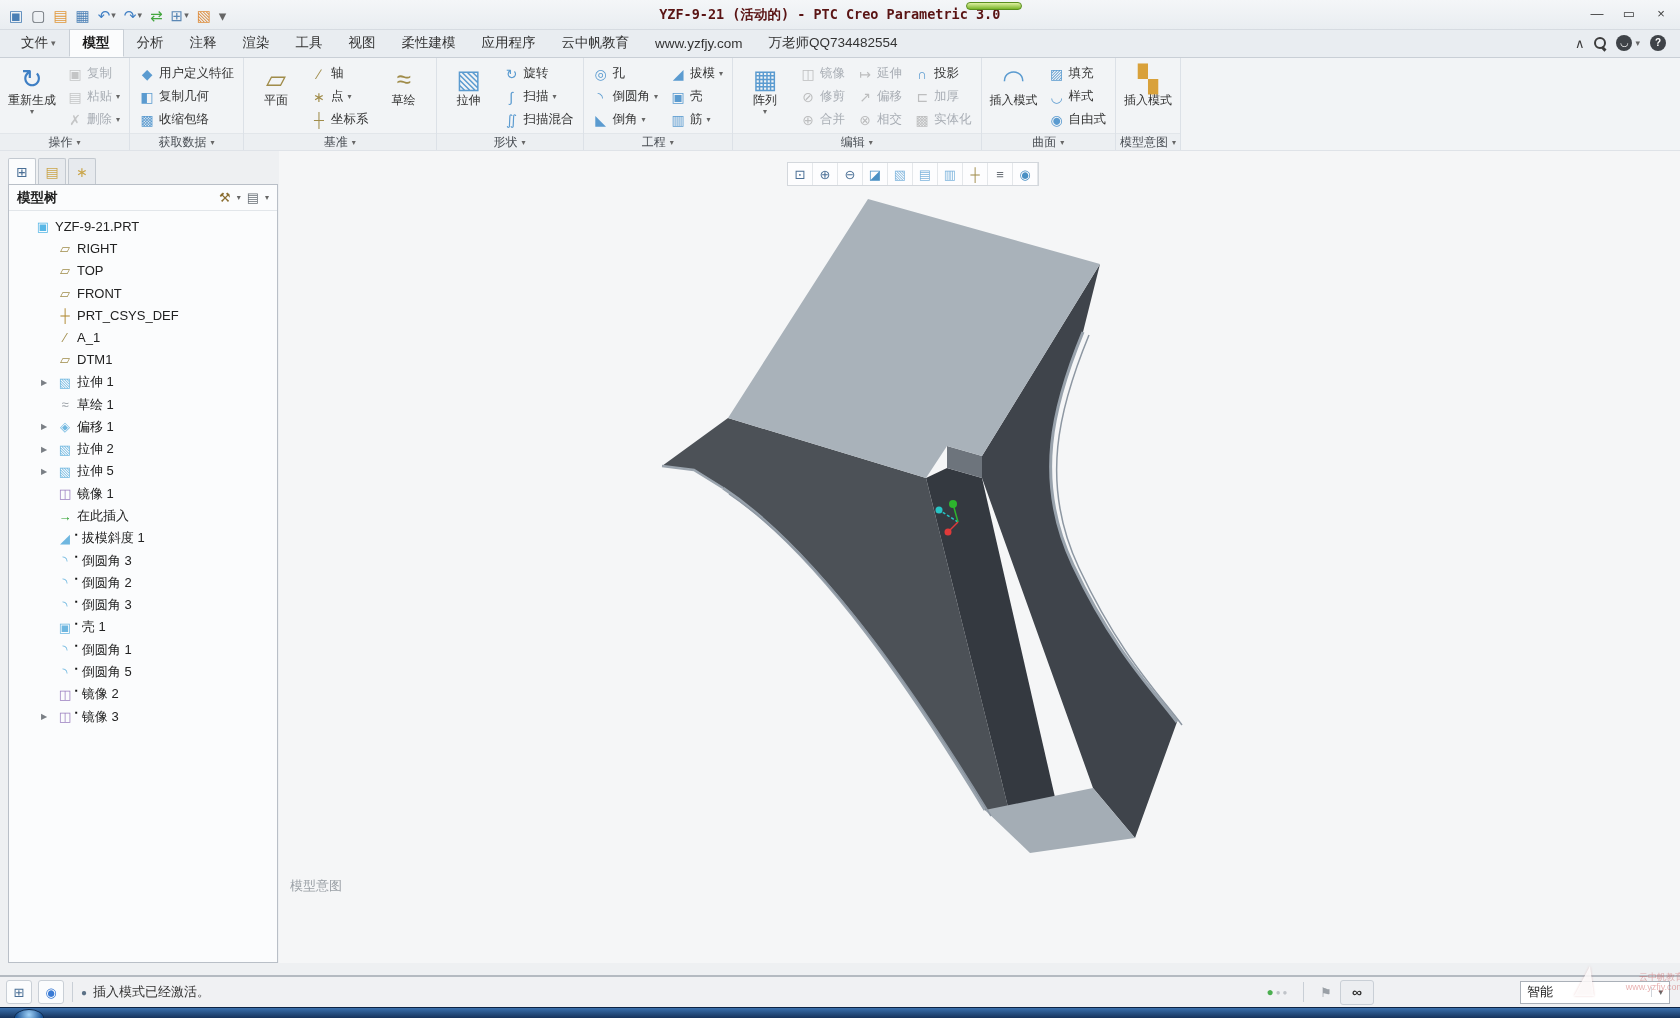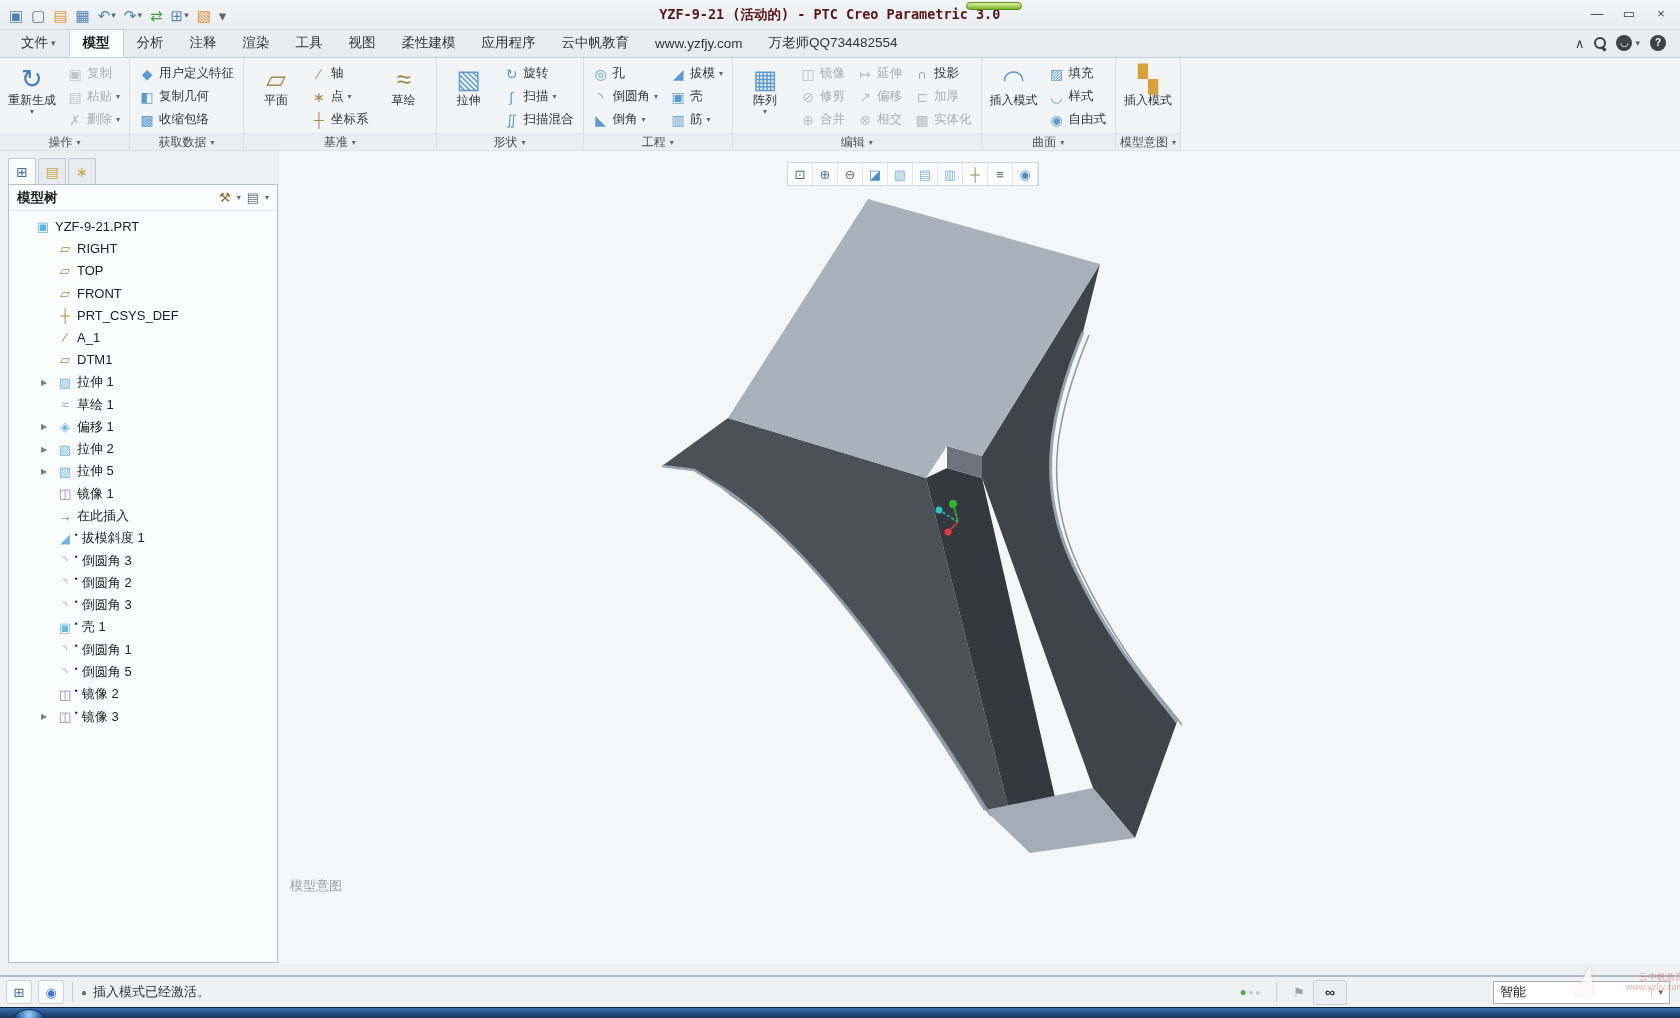--- a/index.html
+++ b/index.html
@@ -105,21 +105,21 @@
   .ssep { width:1px; height:20px; background:#c9cfd6; margin:0 8px; }
   .sdot { font-size:10px; margin-right:6px; }
   .smsg { font-size:13px; color:#333; }
   .sright { margin-left:auto; display:flex; align-items:center; gap:8px; padding-right:10px; position:relative; }
   .dots { display:flex; align-items:center; gap:2px; }
   .dots .g { color:#4CAF50; font-size:12px; }
   .dots .gr { color:#c0c4c9; font-size:8px; }
   .flag { color:#9aa0a6; font-size:13px; }
   .binoc { width:34px; height:25px; border:1px solid #c9cfd6; border-radius:3px; background:#eceef1;
     display:flex; align-items:center; justify-content:center; font-weight:bold; font-size:14px; color:#2d2d2d; }
-  .filtersel { width:177px; height:23px; border:1px solid #aab0b8; background:#fff; display:flex;
+  .filtersel { width:150px; height:23px; border:1px solid #aab0b8; background:#fff; display:flex;
     align-items:center; padding:0 6px; font-size:13px; color:#222; }
   .filtersel .dd { margin-left:auto; font-size:9px; color:#555; border-left:1px solid #cfd4da; padding-left:6px; }
   .sb-mark { position:absolute; right:-4px; top:-8px; width:120px; text-align:right; pointer-events:none; }
   .sb-mark div { font-size:9px; color:rgba(205,80,80,.45); line-height:10px; }
   .sail { position:absolute; right:86px; top:-14px; width:0; height:0;
     border-left:16px solid transparent; border-right:4px solid transparent;
     border-bottom:30px solid rgba(255,255,255,.85); filter:drop-shadow(0 0 1px rgba(180,60,60,.25)); }
 
   
   .taskbar { position:absolute; left:0; top:1007px; width:100%; height:11px;

